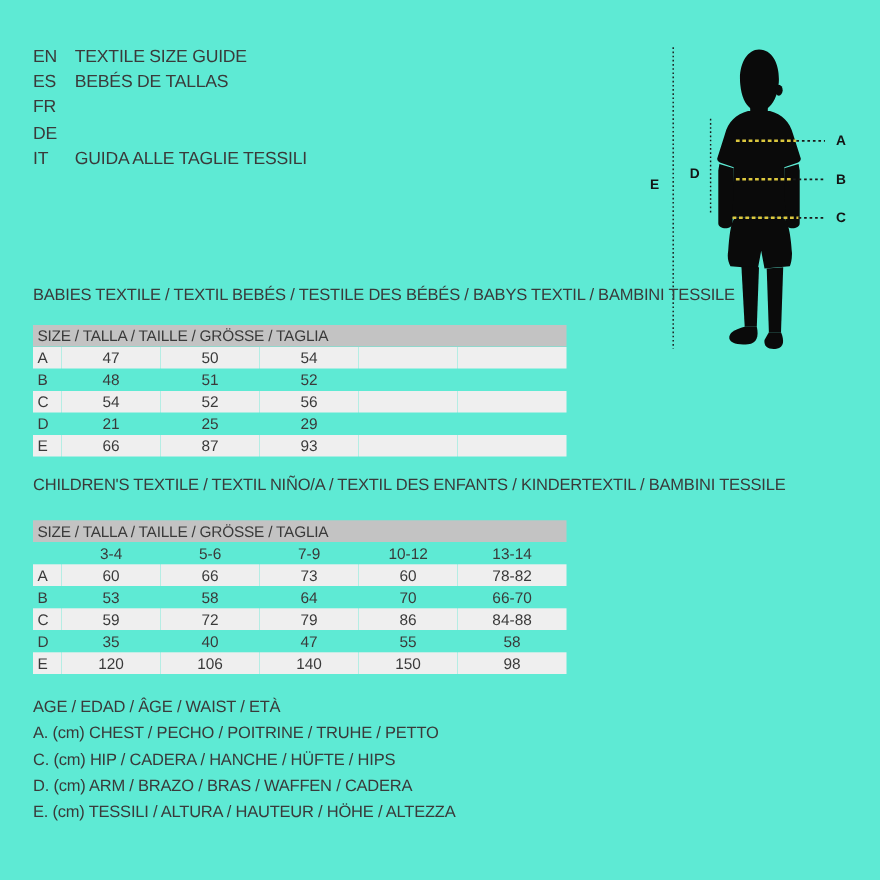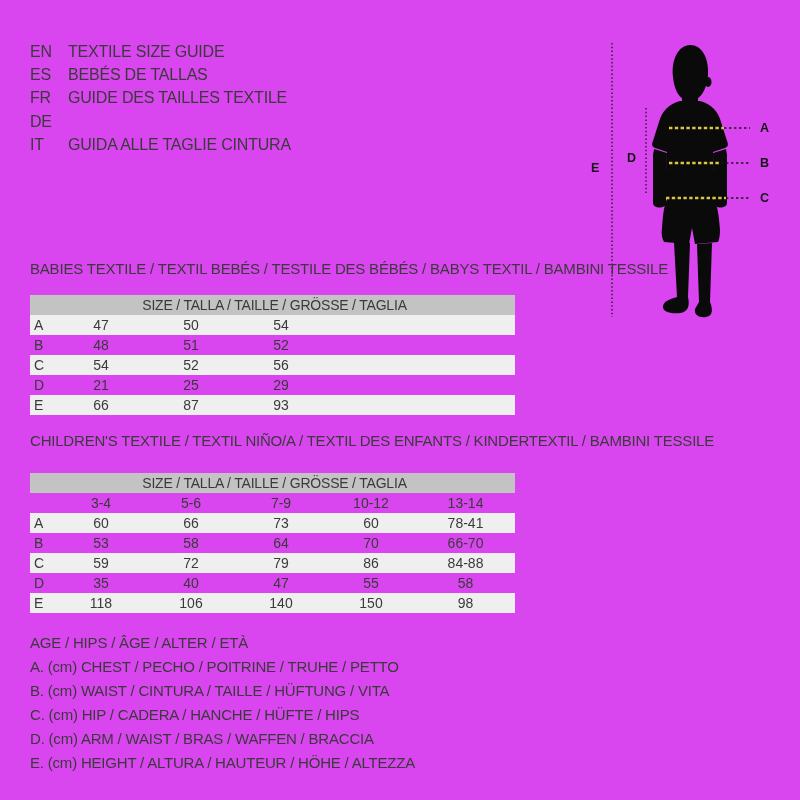--- a/index.html
+++ b/index.html
@@ -1,16 +1,16 @@
 <!DOCTYPE html>
 <html><head>
 <meta charset="utf-8">
 <style>
   html,body{margin:0;padding:0;background:#fff;}
-  .page{position:relative;width:800px;height:800px;background:#d946ef;overflow:hidden;
+  .page{position:relative;width:800px;height:800px;background:#5eead4;overflow:hidden;
         font-family:"Liberation Sans",sans-serif;color:#3a3a3a;}
 
   
   .langs{position:absolute;left:30px;top:40px;}
   .lang-row{display:flex;height:23.4px;align-items:center;font-size:16px;letter-spacing:-0.2px;}
   .lang-row .code{width:38px;flex:0 0 38px;}
 
   
   .figure{position:absolute;left:585px;top:25px;}
   .dotv{stroke:#191919;stroke-width:1.3;stroke-dasharray:1.5 2.3;fill:none;}
@@ -23,21 +23,21 @@
   .babies-title{top:260px;}
   .children-title{top:432px;}
 
   
   table.size{position:absolute;left:30px;border-collapse:collapse;table-layout:fixed;
              width:485px;font-size:14px;color:#3a3a3a;}
   table.babies{top:295px;}
   table.children{top:473px;}
   table.size td{height:20px;padding:0;text-align:center;vertical-align:middle;
                 line-height:20px;white-space:nowrap;overflow:hidden;}
-  table.size tr.bar td{text-align:center;padding-left:4px;letter-spacing:-0.2px;}
+  table.size tr.bar td{text-align:left;padding-left:4px;letter-spacing:-0.2px;}
   table.size td.rl{text-align:left;padding-left:4px;}
 
   
   .legend{position:absolute;left:30px;top:631px;}
   .legend .legend-line{height:24px;line-height:24px;font-size:15px;letter-spacing:-0.2px;white-space:nowrap;}
 </style>
 </head>
 <body>
 
 <div class="page">
@@ -46,28 +46,27 @@
     <div class="lang-row">
       <span class="code">EN</span>
       <span class="lab">TEXTILE SIZE GUIDE</span>
     </div>
     <div class="lang-row">
       <span class="code">ES</span>
       <span class="lab">BEBÉS DE TALLAS</span>
     </div>
     <div class="lang-row">
       <span class="code">FR</span>
-      <span class="lab">GUIDE DES TAILLES TEXTILE</span>
     </div>
     <div class="lang-row">
       <span class="code">DE</span>
     </div>
     <div class="lang-row">
       <span class="code">IT</span>
-      <span class="lab">GUIDA ALLE TAGLIE CINTURA</span>
+      <span class="lab">GUIDA ALLE TAGLIE TESSILI</span>
     </div>
   </div>
 
   <svg class="figure" width="215" height="300" viewBox="0 0 215 300" xmlns="http://www.w3.org/2000/svg">
 
     <line class="dotv" x1="27" y1="18" x2="27" y2="292"></line>
     <text class="ml" x="6" y="147">E</text>
 
     <line class="dotv" x1="61" y1="83" x2="61" y2="170"></line>
     <text class="ml" x="42" y="137">D</text>
@@ -184,21 +183,21 @@
           <td>7-9</td>
           <td>10-12</td>
           <td>13-14</td>
         </tr>
         <tr style="background: rgb(239, 239, 239);">
           <td class="rl">A</td>
           <td>60</td>
           <td>66</td>
           <td>73</td>
           <td>60</td>
-          <td>78-41</td>
+          <td>78-82</td>
         </tr>
         <tr>
           <td class="rl">B</td>
           <td>53</td>
           <td>58</td>
           <td>64</td>
           <td>70</td>
           <td>66-70</td>
         </tr>
         <tr style="background: rgb(239, 239, 239);">
@@ -212,31 +211,30 @@
         <tr>
           <td class="rl">D</td>
           <td>35</td>
           <td>40</td>
           <td>47</td>
           <td>55</td>
           <td>58</td>
         </tr>
         <tr style="background: rgb(239, 239, 239);">
           <td class="rl">E</td>
-          <td>118</td>
+          <td>120</td>
           <td>106</td>
           <td>140</td>
           <td>150</td>
           <td>98</td>
         </tr>
       </tbody>
     </table>
 
   <div class="legend">
-    <div class="legend-line">AGE / HIPS / ÂGE / ALTER / ETÀ</div>
+    <div class="legend-line">AGE / EDAD / ÂGE / WAIST / ETÀ</div>
     <div class="legend-line">A. (cm) CHEST / PECHO / POITRINE / TRUHE / PETTO</div>
-    <div class="legend-line">B. (cm) WAIST / CINTURA / TAILLE / HÜFTUNG / VITA</div>
     <div class="legend-line">C. (cm) HIP / CADERA / HANCHE / HÜFTE / HIPS</div>
-    <div class="legend-line">D. (cm) ARM / WAIST / BRAS / WAFFEN / BRACCIA</div>
-    <div class="legend-line">E. (cm) HEIGHT / ALTURA / HAUTEUR / HÖHE / ALTEZZA</div>
+    <div class="legend-line">D. (cm) ARM / BRAZO / BRAS / WAFFEN / CADERA</div>
+    <div class="legend-line">E. (cm) TESSILI / ALTURA / HAUTEUR / HÖHE / ALTEZZA</div>
   </div>
 
 </div>
 
 </body></html>

